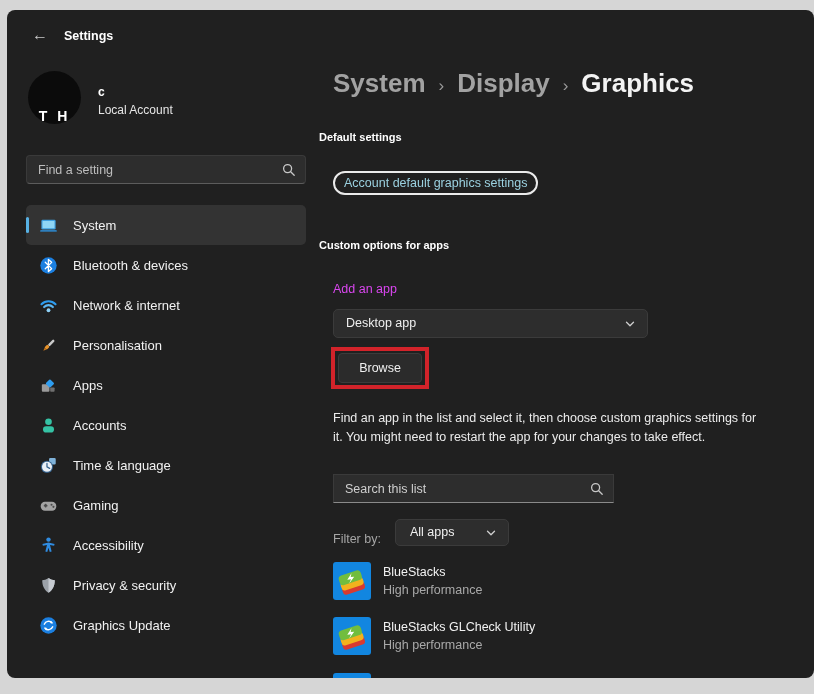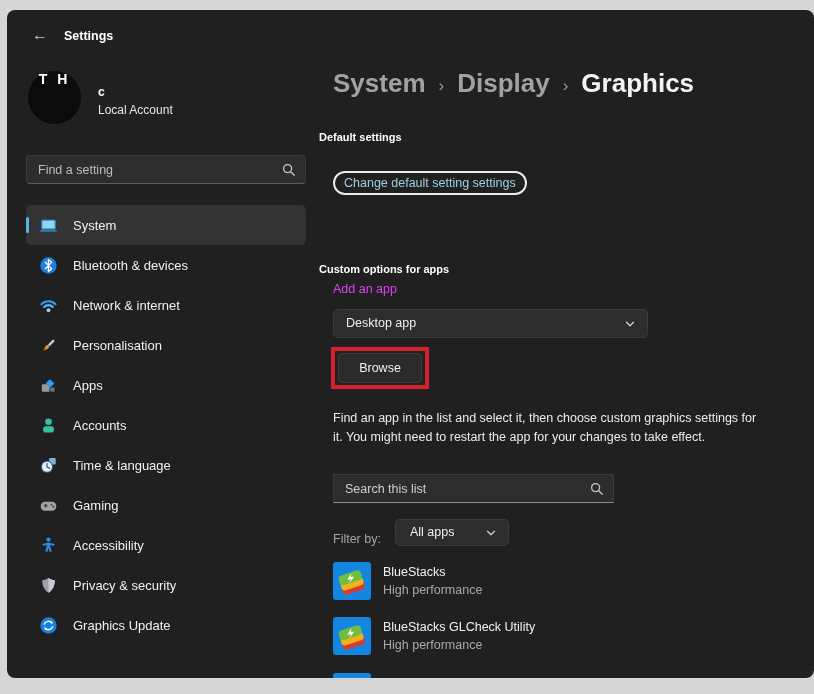--- a/index.html
+++ b/index.html
@@ -16,21 +16,21 @@
 
   .window{position:absolute;left:7px;top:10px;width:807px;height:668px;
     background:var(--win-bg);border-radius:8px;overflow:hidden;}
 
   
   .back-icon{position:absolute;left:25px;top:17px;font-size:16px;color:#c9c9c9;cursor:default;line-height:1;}
   .app-title{position:absolute;left:57px;top:19px;font-size:12.5px;font-weight:700;color:#ffffff;}
 
   
   .avatar{position:absolute;left:21px;top:61px;width:53px;height:53px;border-radius:50%;
-    background:#0b0b0b;display:flex;align-items:flex-start;justify-content:center;
+    background:#0b0b0b;display:flex;align-items:flex-end;justify-content:center;
     color:#fff;font-weight:700;font-size:14px;letter-spacing:3px;}
   .profile-name{position:absolute;left:91px;top:75px;font-size:12px;font-weight:700;color:#ffffff;}
   .profile-type{position:absolute;left:91px;top:93px;font-size:12px;color:#e6e6e6;}
 
   
   .side-search{position:absolute;left:19px;top:145px;width:280px;height:29px;
     background:var(--control-bg);border:1px solid #3a3a3a;border-bottom-color:#5c5c5c;border-radius:4px;}
   .side-search input{position:absolute;inset:0;background:transparent;border:none;outline:none;
     color:#cfcfcf;font-size:12.5px;padding:0 30px 0 11px;}
   .side-search input::placeholder{color:#bdbdbd;}
@@ -47,21 +47,21 @@
   .nav-label{font-size:13px;color:#f1f1f1;white-space:nowrap;}
 
   
   .breadcrumb{position:absolute;left:326px;top:58px;display:flex;align-items:center;gap:13px;}
   .crumb{font-size:26px;font-weight:700;color:#a2a2a2;}
   .crumb.current{color:#f3f3f3;}
   .crumb-sep{font-size:17px;color:#9a9a9a;padding-top:4px;font-weight:400;}
 
   .section-heading{position:absolute;left:312px;font-size:11px;font-weight:700;color:#ffffff;}
   .h-default{top:121px;}
-  .h-custom{top:229px;margin-top:24px;}
+  .h-custom{top:229px;}
 
   .link-pill{position:absolute;left:326px;top:161px;display:inline-block;
     border:2px solid #ebebeb;border-radius:12px;padding:3px 9px;
     color:var(--link);font-size:12.5px;cursor:default;}
 
   .add-app-label{position:absolute;left:326px;top:272px;font-size:12.5px;color:#d946ef;}
 
   .dropdown{background:var(--control-bg);border:1px solid var(--control-border);border-radius:5px;
     color:#f0f0f0;font-size:12.5px;cursor:default;}
   .dd-desktop{position:absolute;left:326px;top:299px;width:315px;height:29px;}
@@ -243,21 +243,21 @@
   <div class="breadcrumb">
     <span class="crumb">System</span>
     <span class="crumb-sep">›</span>
     <span class="crumb">Display</span>
     <span class="crumb-sep">›</span>
     <span class="crumb current">Graphics</span>
   </div>
 
   <div class="section-heading h-default">Default settings</div>
 
-  <a class="link-pill">Change default setting settings</a>
+  <a class="link-pill">Account default graphics settings</a>
 
   <div class="section-heading h-custom">Custom options for apps</div>
 
   <div class="add-app-label">Add an app</div>
 
   <div class="dropdown dd-desktop">
     <span class="dd-text">Desktop app</span>
     <svg class="chev" viewBox="0 0 12 12">
       <path d="M2.5 4.3 L6 7.8 L9.5 4.3" stroke="#cfcfcf" stroke-width="1.3" fill="none" stroke-linecap="round" stroke-linejoin="round"></path>
     </svg>

